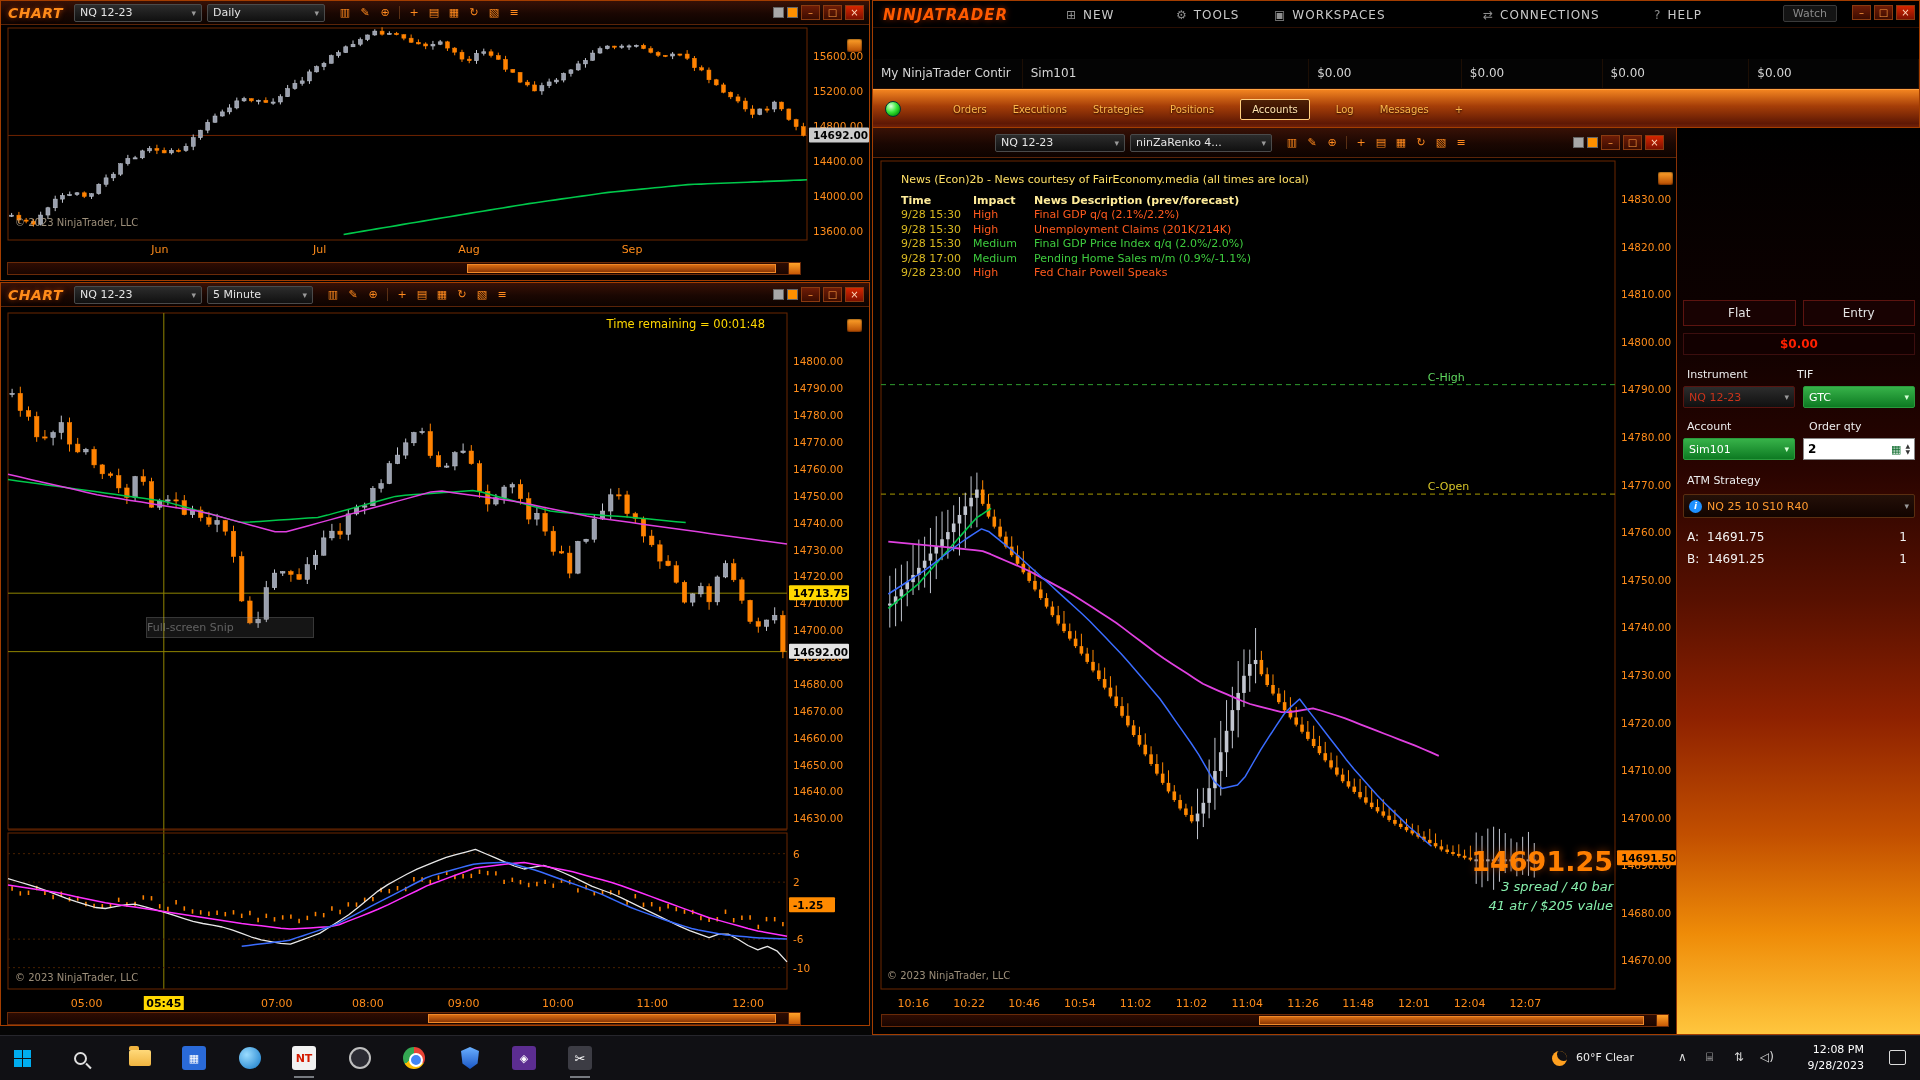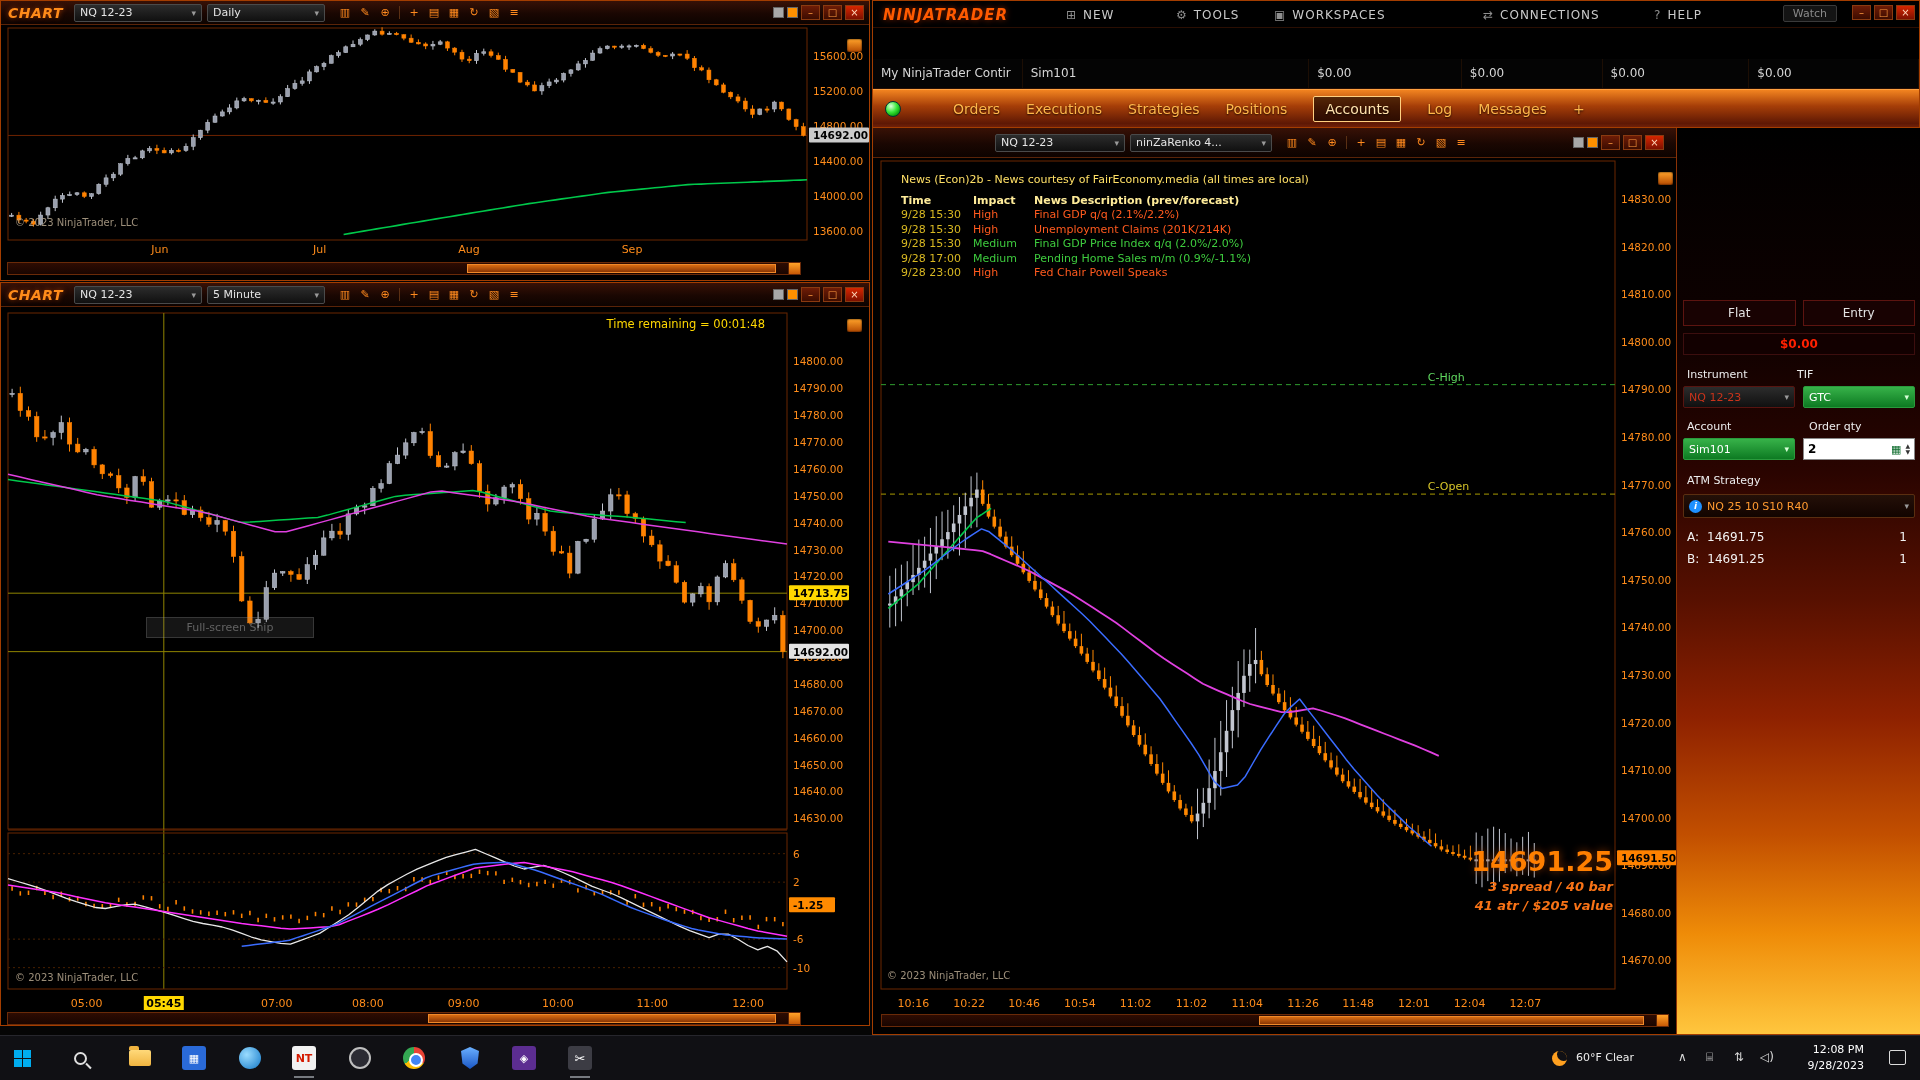--- a/index.html
+++ b/index.html
@@ -57,21 +57,21 @@
   .cc-row { position:absolute; left:0; right:0; top:58px; height:30px; display:flex; background:#040404;
     border-bottom:1px solid #241006; }
   .cc-row .cell { color:#d6d6d6; font-size:12px; padding:7px 8px 0 8px; border-right:1px solid #1c0e04;
     white-space:nowrap; overflow:hidden; }
   .cc-tabs { position:absolute; left:0; right:0; top:88px; height:39px;
     background:linear-gradient(#f28420,#a63e08 42%,#5e1804 88%,#74220a);
     display:flex; align-items:center; gap:26px; padding-left:12px; border-top:1px solid #ffa040; }
   .status-dot { width:16px; height:16px; border-radius:50%; margin-right:26px;
     background:radial-gradient(circle at 35% 30%, #d9ffd9, #38e638 45%, #0a9a0a 78%, #045a04);
     border:1px solid #033; }
-  .tab { color:#ffb74a; font-size:14px; text-shadow:0 1px 2px rgba(0,0,0,.8); white-space:nowrap; }
+  .tab { color:#ffb74a; font-size:10px; text-shadow:0 1px 2px rgba(0,0,0,.8); white-space:nowrap; }
   .tab.active { background:rgba(8,2,0,.62); border:1px solid #ffd080; color:#ffe2ac;
     padding:4px 11px; border-radius:2px; }
 
   
   .news { position:absolute; font-size:11px; line-height:14.5px; z-index:5; }
   .news .title { color:#ffe066; margin-bottom:6px; }
   .news .hrow { color:#ffec9a; font-weight:bold; }
   .news .col-t { display:inline-block; width:72px; }
   .news .col-i { display:inline-block; width:61px; }
 
@@ -108,26 +108,26 @@
   .info-ic { width:13px; height:13px; border-radius:50%; background:#1e90ff; color:#fff;
     font-size:9px; font-weight:bold; display:inline-flex; align-items:center; justify-content:center;
     font-style:italic; margin-right:5px; }
   .ab { position:absolute; left:10px; right:10px; height:18px; display:flex; color:#f2f2f2;
     font-size:12px; }
   .ab .ab-p { margin-left:8px; }
   .ab .ab-q { margin-left:auto; padding-right:4px; }
 
   .bigprice { position:absolute; color:#ff7f00; font-size:27px; font-weight:bold;
     text-shadow:0 0 8px #7a2e00; }
-  .spreadtxt { position:absolute; color:#f97316; font-size:13px; font-weight:bold;
+  .spreadtxt { position:absolute; color:#86efac; font-size:13px; font-weight:normal;
     font-style:italic; text-align:right; line-height:19px; }
   .timeremain { position:absolute; color:#ffd800; font-size:11.5px; }
   .ghost-tip { position:absolute; background:rgba(130,130,130,.16);
     border:1px solid rgba(160,160,160,.25); color:rgba(210,210,210,.4); font-size:11px;
-    padding:3px 8px;text-align:center; }
+    padding:3px 0; }
 
   
   #taskbar { position:absolute; left:0; top:1035px; width:1920px; height:45px;
     background:#101014; border-top:1px solid #26262c; z-index:20; }
   .tb-ic { position:absolute; top:8px; width:28px; height:28px; display:flex;
     align-items:center; justify-content:center; }
   .tb-under { position:absolute; bottom:-6px; left:4px; right:4px; height:2px; background:#767a80; }
   .winlogo { display:grid; grid-template-columns:8px 8px; grid-template-rows:8px 8px; gap:1px; }
   .winlogo span { background:#00adef; }
   .mag { width:13px; height:13px; border:2px solid #dfdfdf; border-radius:50%; position:relative; }
@@ -439,21 +439,21 @@
     </div>
   </div>
 
   <div class="win" style="left:0;top:282px;width:870px;height:744px">
     <div class="tbar">
       <span class="logo-chart">CHART</span>
       <div class="dd" style="width:128px">
         <span>NQ 12-23</span>
         <span class="ar">▾</span>
       </div>
-      <div class="dd" style="width:118px">
+      <div class="dd" style="width:106px">
         <span>5 Minute</span>
         <span class="ar">▾</span>
       </div>
       <div class="tico-row toolbar-slot">
           <span class="tico">▥</span>
           <span class="tico">✎</span>
           <span class="tico">⊕</span>
           <span class="vsep"></span>
           <span class="tico">+</span>
           <span class="tico">▤</span>

